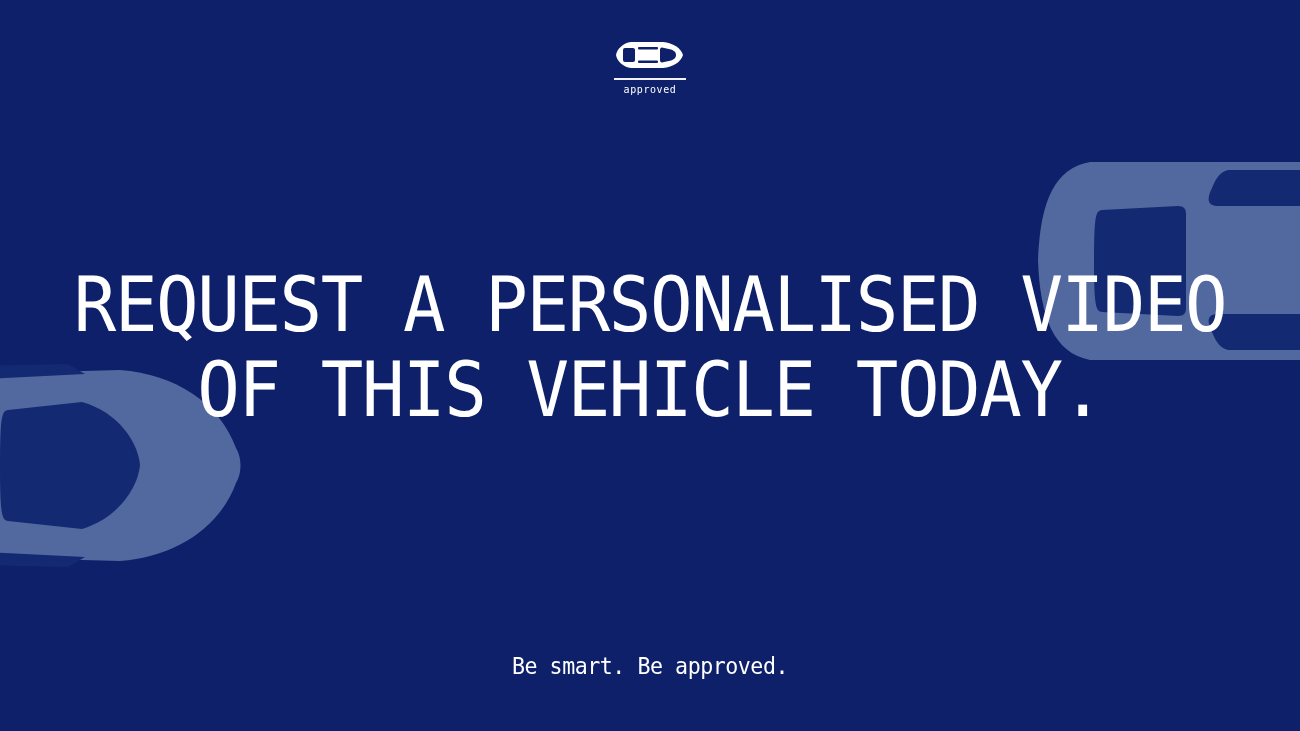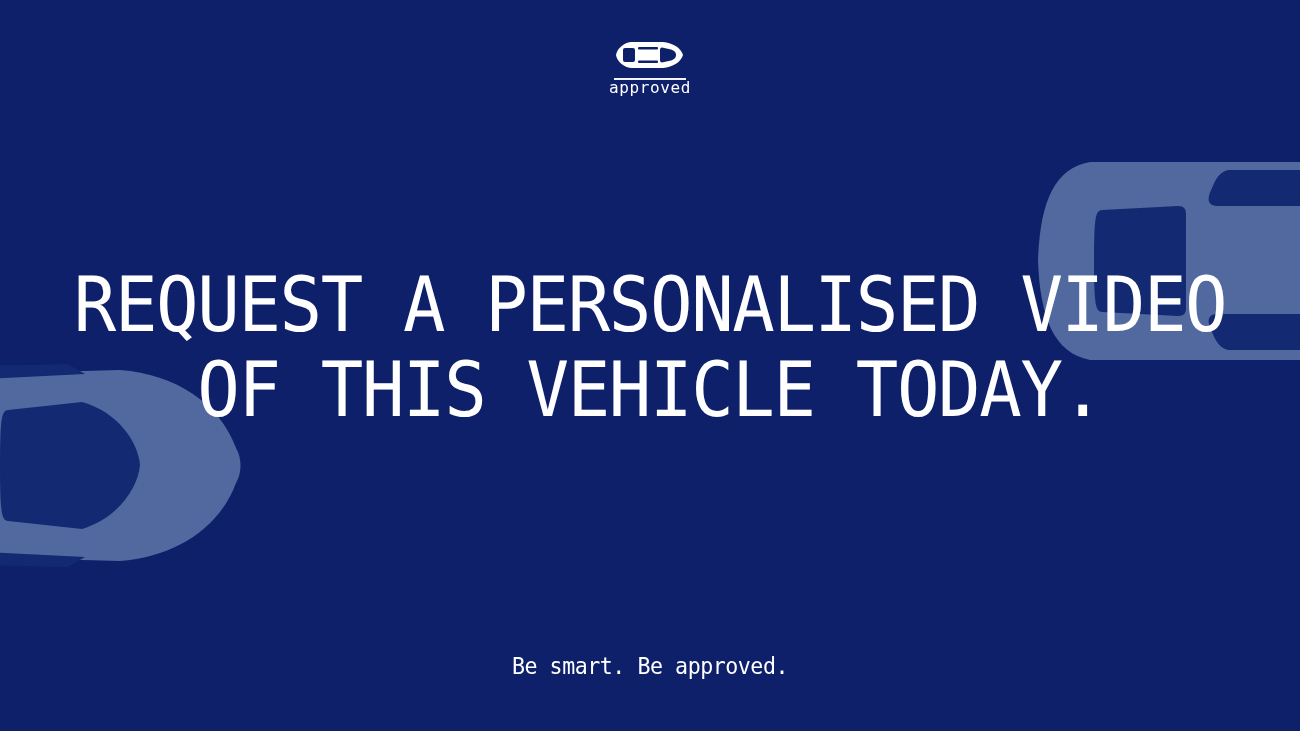--- a/index.html
+++ b/index.html
@@ -59,22 +59,23 @@
     display:block;
   }
   .brand-rule {
     width:72px;
     height:2px;
     background:#ffffff;
     margin-top:8px;
     opacity:.95;
   }
   .brand-word {
+    margin-top:5px;
     color:#ffffff;
-    font-size:16px;
+    font-size:10px;
     letter-spacing:.6px;
     font-family:"DejaVu Sans Mono", "Liberation Mono", monospace;
     font-weight:400;
     line-height:1;
   }
 
   
   .headline {
     position:absolute;
     top:262px;

